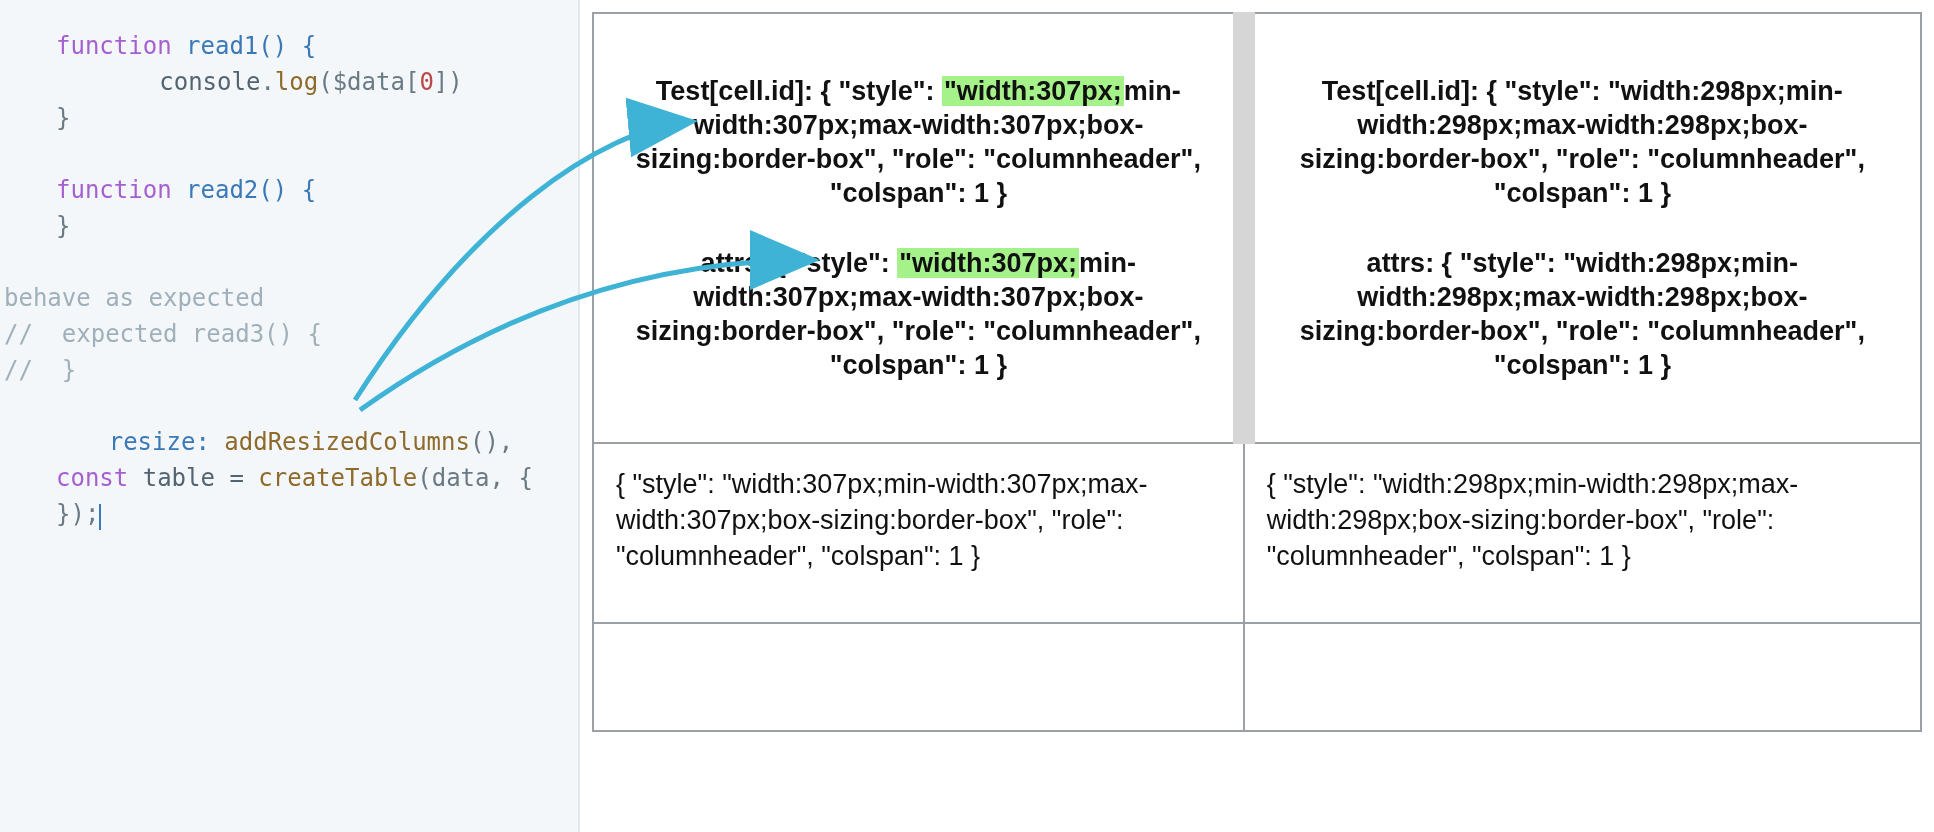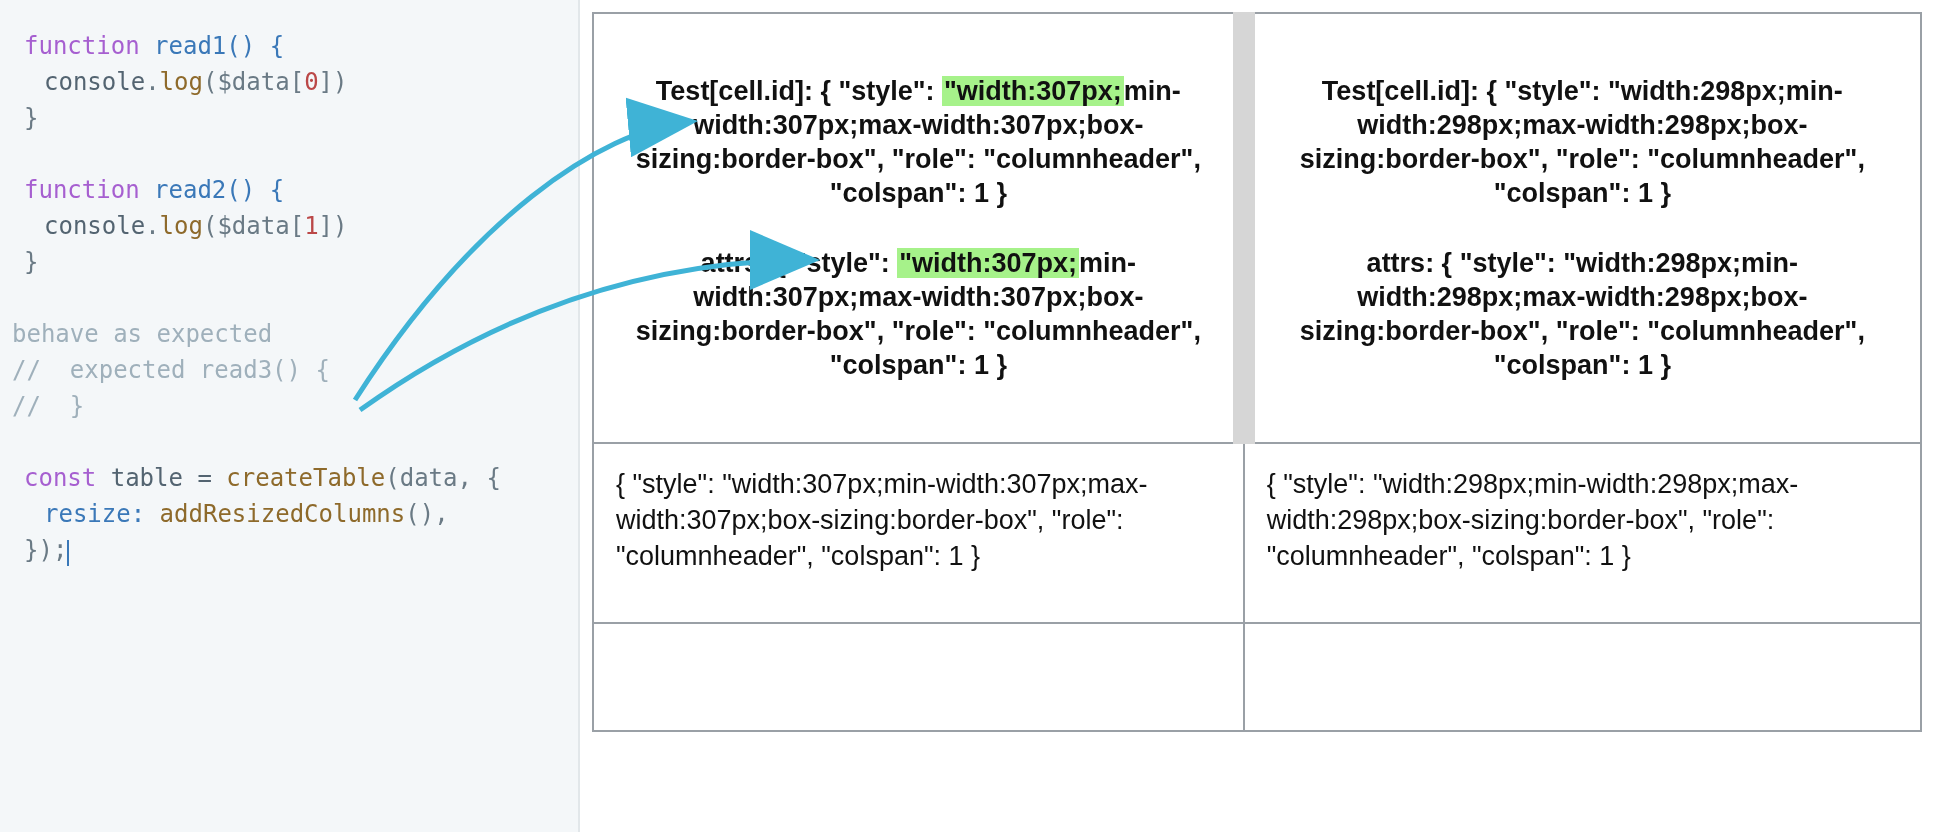--- a/index.html
+++ b/index.html
@@ -24,23 +24,23 @@
     width: 580px;
     background: #f4f7f9;
     padding: 28px 0 0 0;
     font-family: "SF Mono", ui-monospace, Menlo, Consolas, monospace;
     font-size: 24px;
     line-height: 36px;
     color: #536471;
     position: relative;
     border-right: 2px solid #e2e7ea;
   }
-  .code-line { white-space: pre; padding-left: 12px; }
-  .indent1 { padding-left: 24px; }
-  .indent2 { padding-left: 44px; }
+  .code-line { white-space: pre; padding-left: 4px; }
+  .indent1 { padding-left: 24px; margin-left: 32px; }
+  .indent2 { padding-left: 44px; text-align: center; }
 
   .kw { color: #a65fd0; }          
   .fn { color: #3a78b8; }          
   .call { color: #8e6a2b; }        
   .punct { color: #6a7a85; }
   .num { color: #bb4848; }
   .comment { color: #9fb0bb; }
   .ident { color: #536471; }
 
   .cursor {
@@ -116,29 +116,28 @@
 <body>
 
 <div class="split">
 
   <div class="code-panel">
     <div class="code-line indent1"><span class="kw">function</span><span class="fn"> read1() {</span></div>
     <div class="code-line indent2"><span class="ident">console</span><span class="punct">.</span><span class="call">log</span><span class="punct">($data[</span><span class="num">0</span><span class="punct">])</span></div>
     <div class="code-line indent1"><span class="punct">}</span></div>
     <div class="code-line">&nbsp;</div>
     <div class="code-line indent1"><span class="kw">function</span><span class="fn"> read2() {</span></div>
-    <div class="code-line indent2"><span class="ident">console</span><span class="punct">.</span><span class="call">log</span><span class="punct">($data[</span><span class="num">1</span><span class="punct">])</span></div>
     <div class="code-line indent1"><span class="punct">}</span></div>
     <div class="code-line">&nbsp;</div>
     <div class="code-line"><span class="comment">behave as expected</span></div>
     <div class="code-line"><span class="comment">//  expected read3() {</span></div>
     <div class="code-line"><span class="comment">//  }</span></div>
     <div class="code-line">&nbsp;</div>
+    <div class="code-line indent2"><span class="fn">resize: </span><span class="call">addResizedColumns</span><span class="punct">(),</span></div>
     <div class="code-line indent1"><span class="kw">const</span><span class="ident"> table = </span><span class="call">createTable</span><span class="punct">(data, {</span></div>
-    <div class="code-line indent2"><span class="fn">resize: </span><span class="call">addResizedColumns</span><span class="punct">(),</span></div>
     <div class="code-line indent1"><span class="punct">});</span><span class="cursor"></span></div>
   </div>
 
   <div class="table-panel">
     <table>
       <colgroup>
         <col style="width:49%">
         <col style="width:51%">
       </colgroup>
       <thead>

